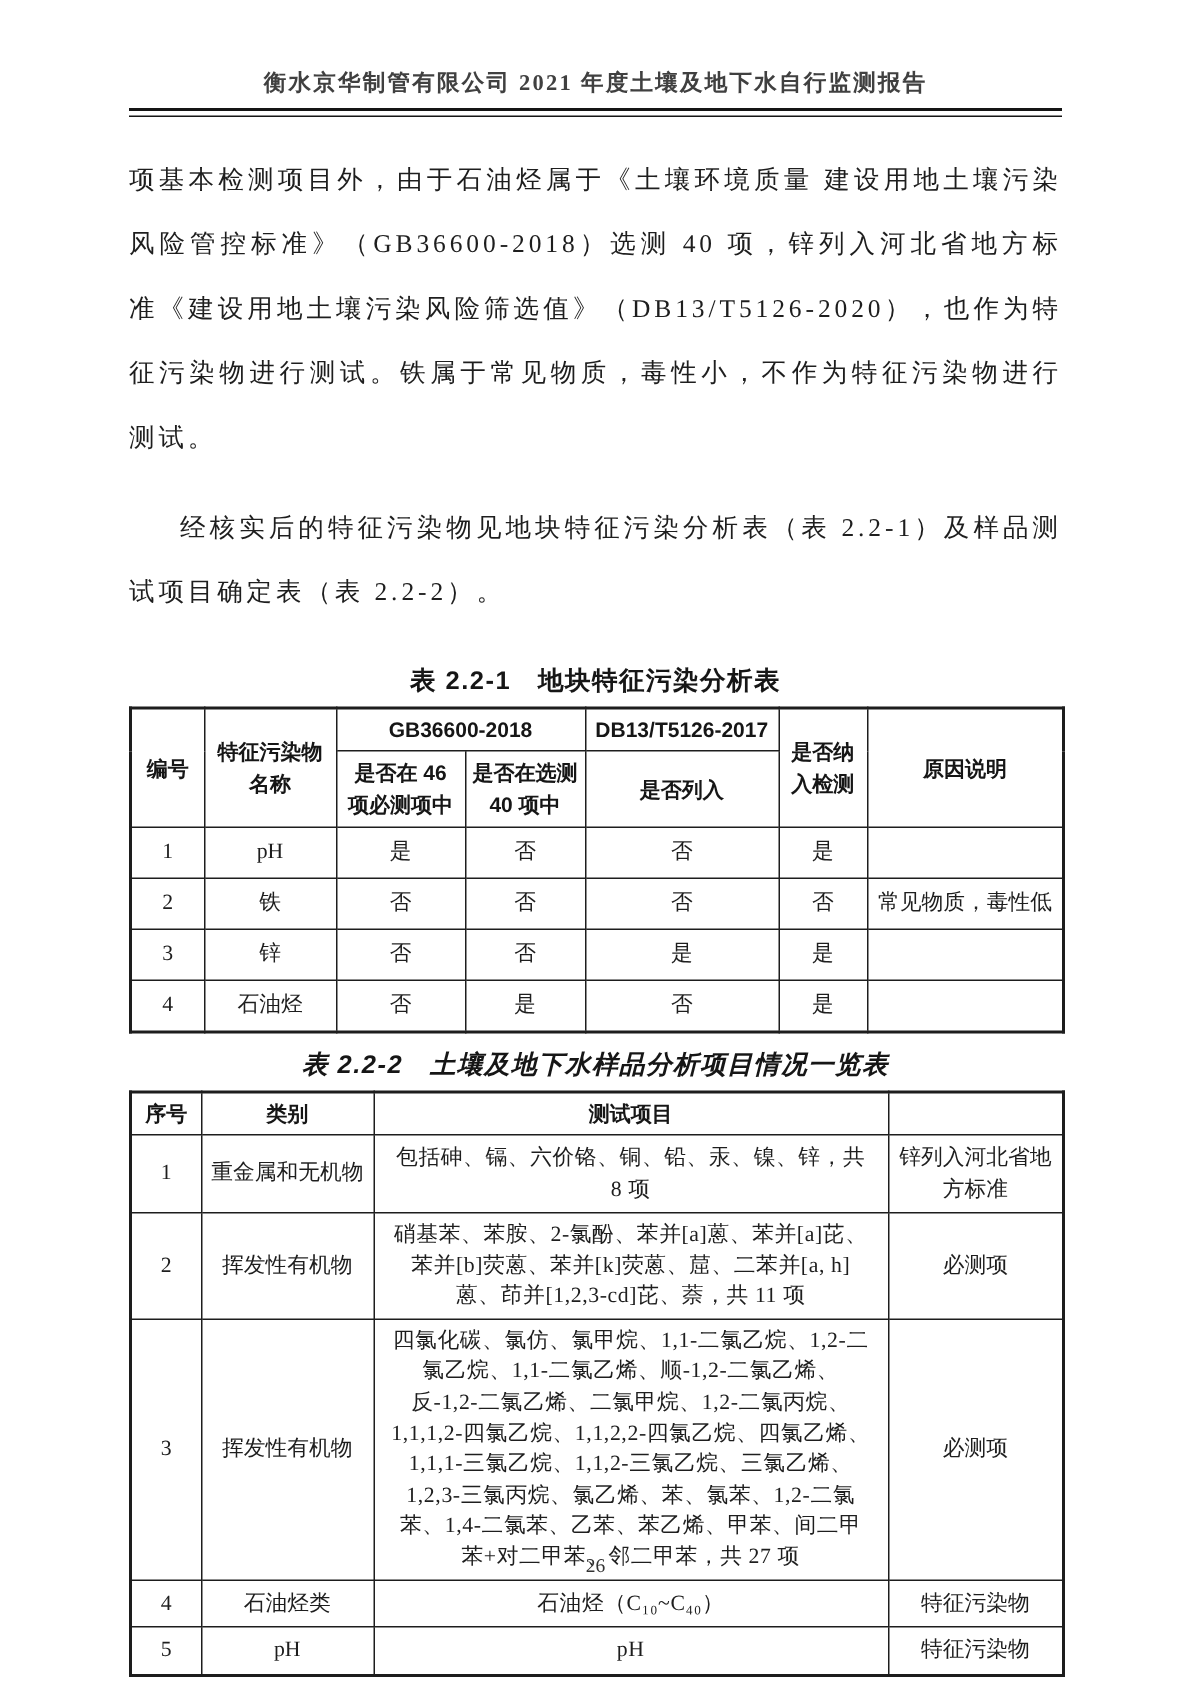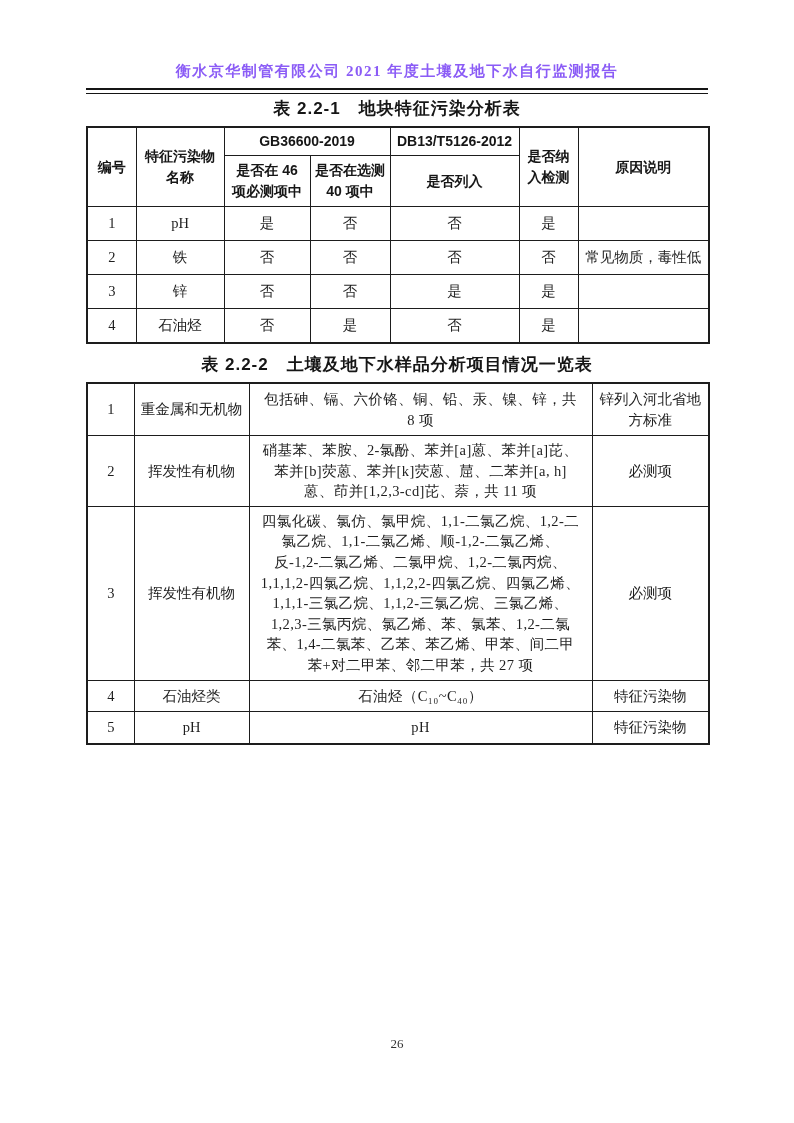--- a/index.html
+++ b/index.html
@@ -8,46 +8,46 @@
     width:794px; height:1123px;
     margin:0 auto;
     background:#ffffff;
     color:#1c1c1c;
     font-family:"Liberation Serif","DejaVu Serif",serif;
     overflow:hidden;
   }
   .content { width:622px; margin:0 auto; }
 
   .doc-header {
-    padding-top:62px;
+    padding-top:46px;
     text-align:center;
     font-size:15px;
     font-weight:bold;
     letter-spacing:1.5px;
-    color:#8b5cf6;
+    color:#404040;
   }
   .header-divider {
     margin-top:7px;
     height:3px;
     border-top:2.5px solid #151515;
     border-bottom:1.5px solid #151515;
   }
 
   .body-text { margin-top:20px; }
   .para {
     font-size:17px;
     line-height:43px;
     letter-spacing:2.6px;
     text-align:justify;
     color:#1e1e1e;
   }
   .para.indent { text-indent:2em; margin-top:10px; }
 
   .table-title {
-    margin-top:3px;
+    margin-top:26px;
     text-align:center;
     font-family:"Liberation Sans","DejaVu Sans",sans-serif;
     font-weight:bold;
     font-size:17px;
     letter-spacing:1px;
     color:#161616;
   }
 
   table {
     margin-top:6px;
@@ -91,39 +91,43 @@
 </style>
 </head>
 <body>
 
 <div class="page">
   <div class="content">
 
     <div class="doc-header">衡水京华制管有限公司 2021 年度土壤及地下水自行监测报告</div>
     <div class="header-divider"></div>
 
+    <div class="body-text">
+      <p class="para">项基本检测项目外，由于石油烃属于《土壤环境质量 建设用地土壤污染风险管控标准》（GB36600-2018）选测 40 项，锌列入河北省地方标准《建设用地土壤污染风险筛选值》（DB13/T5126-2020），也作为特征污染物进行测试。铁属于常见物质，毒性小，不作为特征污染物进行测试。</p>
+      <p class="para indent" style="margin-bottom:0;">经核实后的特征污染物见地块特征污染分析表（表 2.2-1）及样品测试项目确定表（表 2.2-2）。</p>
+    </div>
 
     <div class="table-title">表 2.2-1　地块特征污染分析表</div>
 
     <table class="t1">
       <colgroup>
         <col style="width:49px">
           <col style="width:88px">
           <col style="width:86px">
           <col style="width:80px">
         <col style="width:129px">
           <col style="width:59px">
           <col style="width:131px">
       </colgroup>
       <tbody>
         <tr>
           <th rowspan="2">编号</th>
           <th rowspan="2">特征污染物名称</th>
-          <th colspan="2">GB36600-2019</th>
-          <th>DB13/T5126-2012</th>
+          <th colspan="2">GB36600-2018</th>
+          <th>DB13/T5126-2017</th>
           <th rowspan="2">是否纳入检测</th>
           <th rowspan="2">原因说明</th>
         </tr>
         <tr>
           <th class="sub">是否在 46 项必测项中</th>
           <th class="sub">是否在选测 40 项中</th>
           <th class="sub">是否列入</th>
         </tr>
         <tr>
           <td>1</td>
@@ -157,31 +161,37 @@
           <td>石油烃</td>
           <td>否</td>
           <td>是</td>
           <td>否</td>
           <td>是</td>
           <td></td>
         </tr>
       </tbody>
     </table>
 
-    <div class="table-title" style="margin-top:9px;">表 2.2-2　土壤及地下水样品分析项目情况一览表</div>
+    <div class="table-title" style="margin-top:9px;font-style:italic;">表 2.2-2　土壤及地下水样品分析项目情况一览表</div>
 
     <table class="t2">
       <colgroup>
         <col style="width:47px">
           <col style="width:115px">
           <col style="width:343px">
           <col style="width:117px">
       </colgroup>
       <tbody>
         <tr>
+          <th>序号</th>
+          <th>类别</th>
+          <th>测试项目</th>
+          <th></th>
+        </tr>
+        <tr>
           <td>1</td>
           <td>重金属和无机物</td>
           <td class="items">包括砷、镉、六价铬、铜、铅、汞、镍、锌，共 8 项</td>
           <td>锌列入河北省地方标准</td>
         </tr>
         <tr>
           <td>2</td>
           <td>挥发性有机物</td>
           <td class="items">硝基苯、苯胺、2-氯酚、苯并[a]蒽、苯并[a]芘、苯并[b]荧蒽、苯并[k]荧蒽、䓛、二苯并[a, h]蒽、茚并[1,2,3-cd]芘、萘，共 11 项</td>
           <td>必测项</td>

